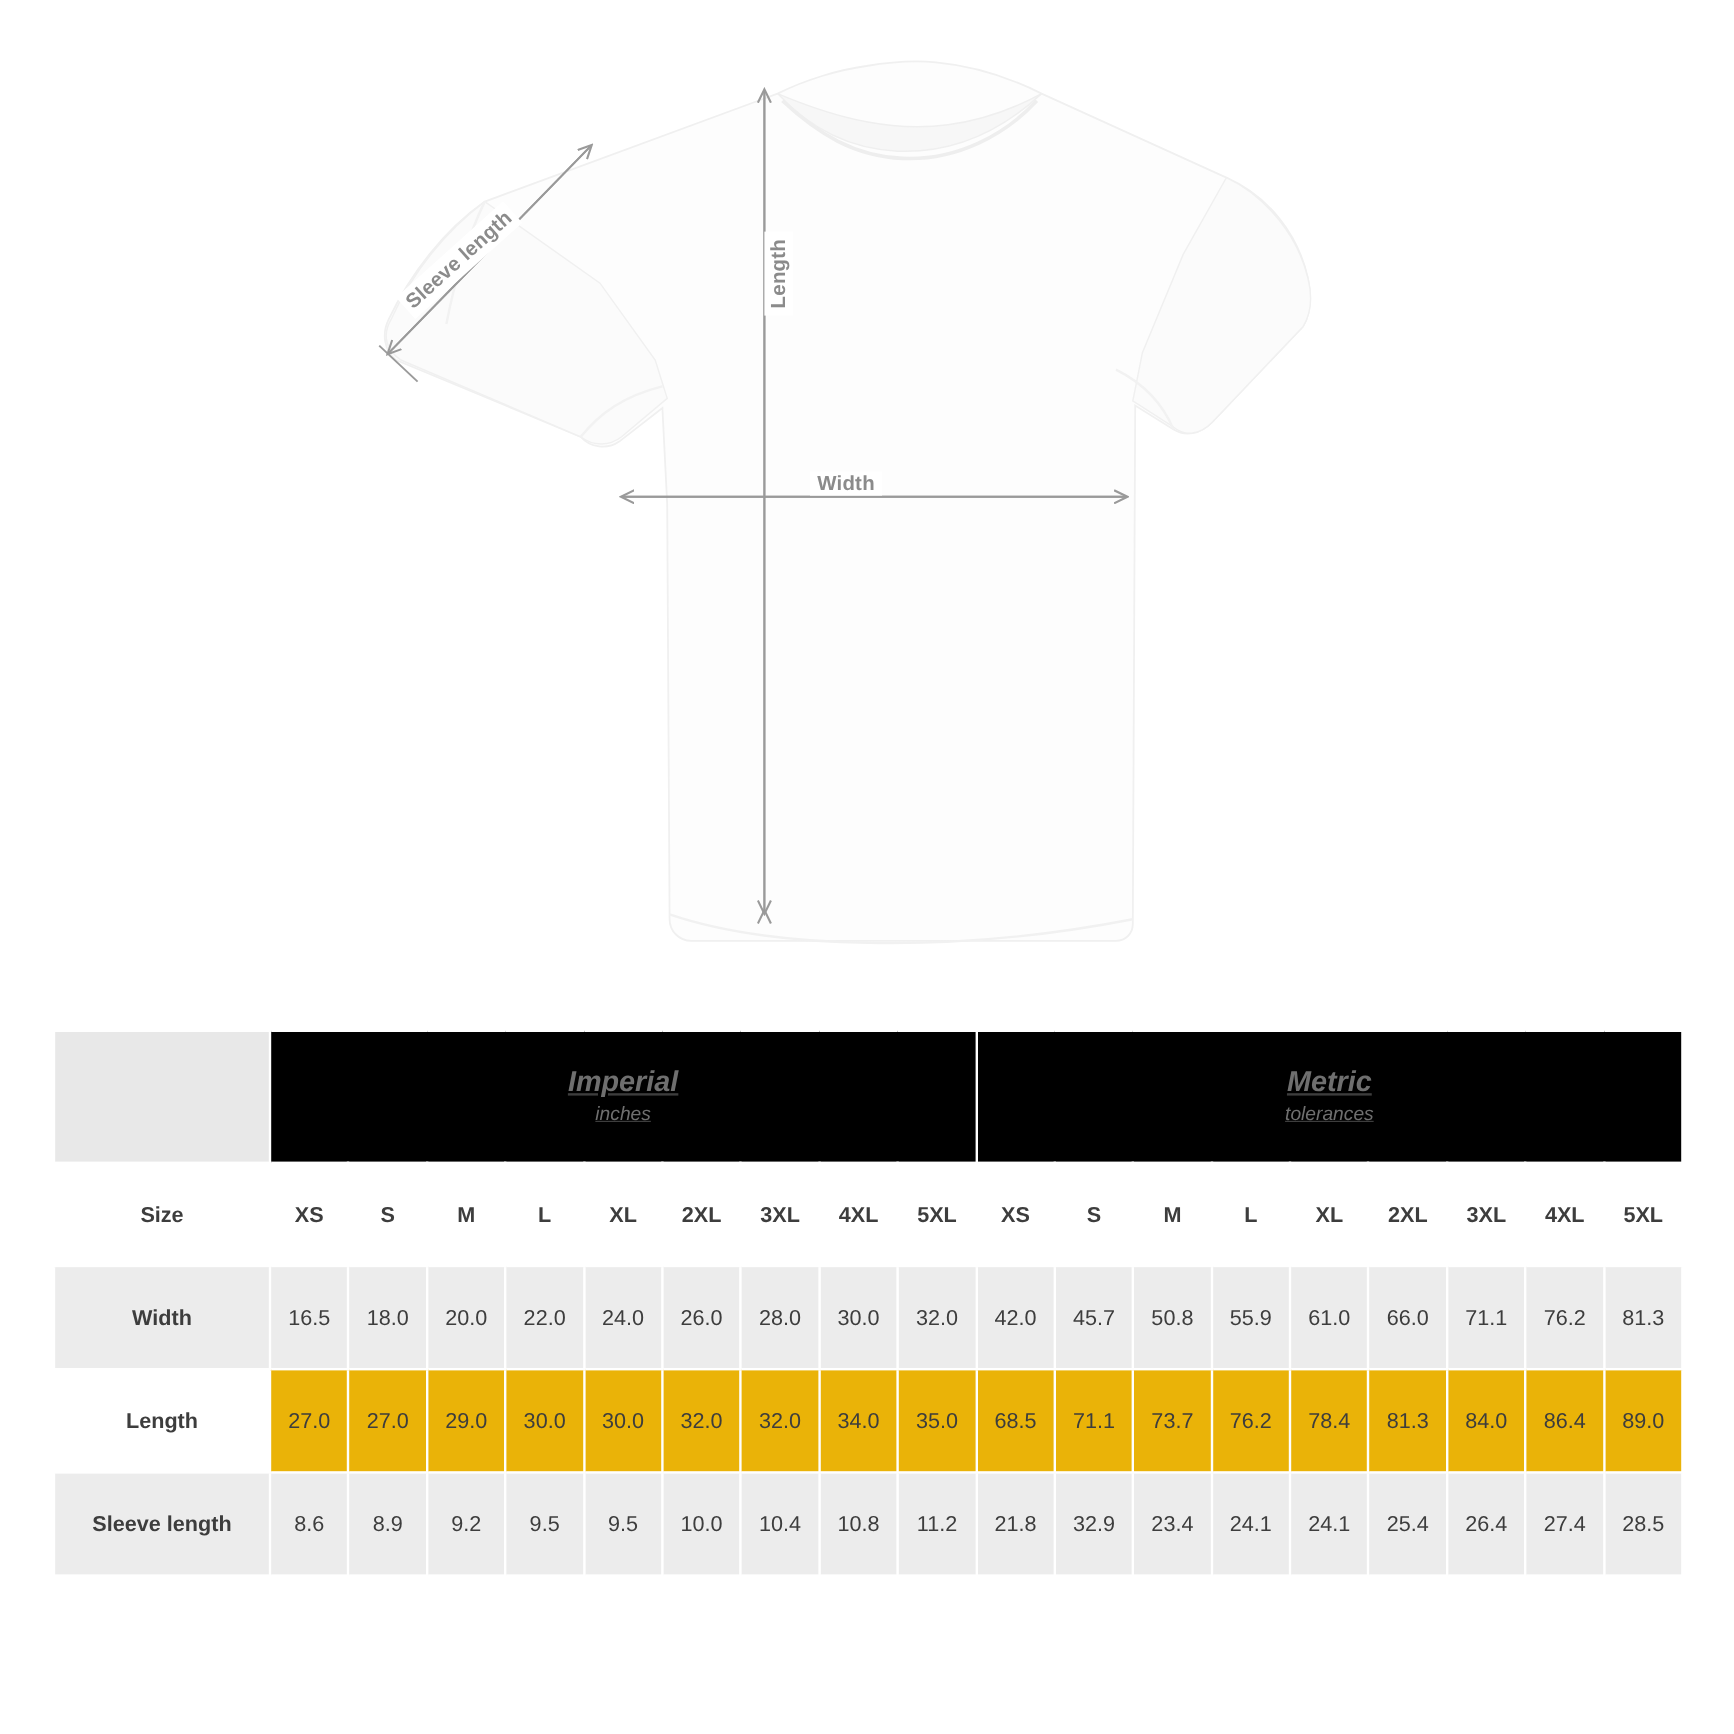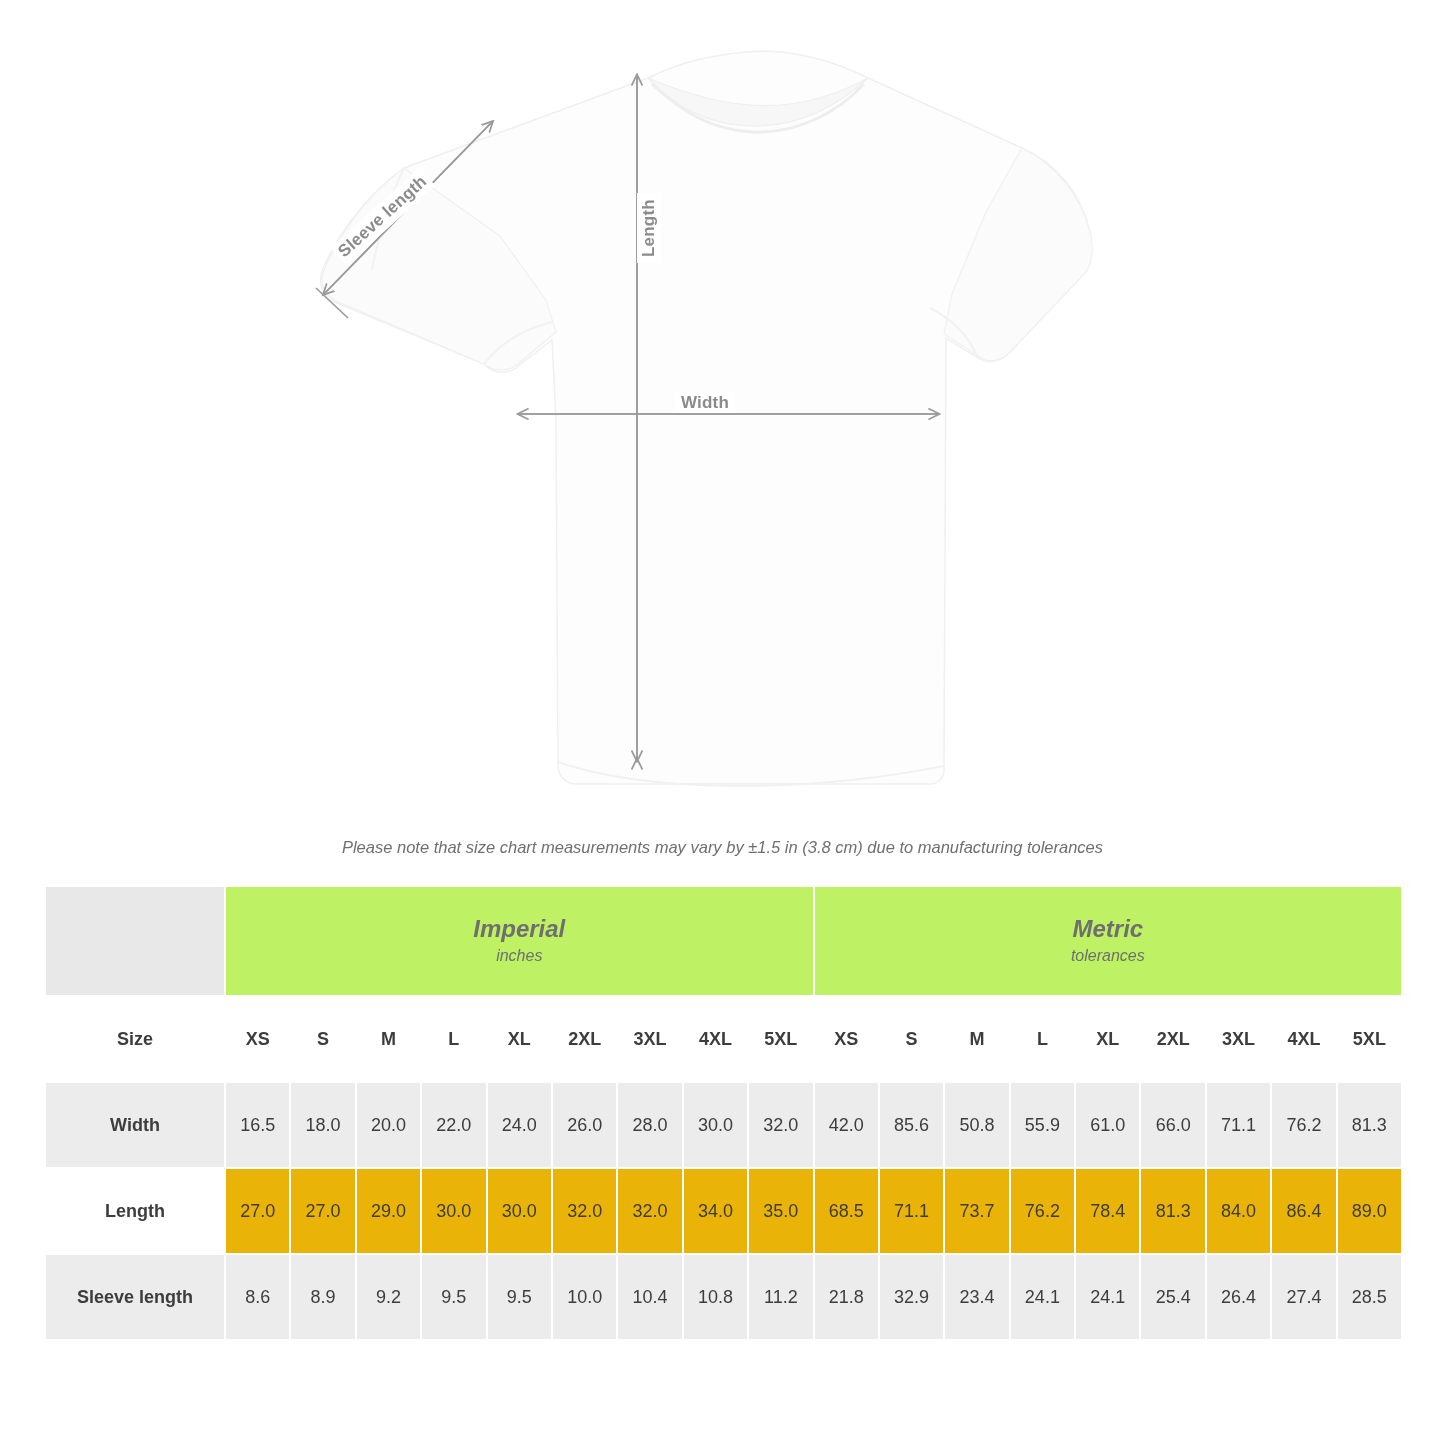--- a/index.html
+++ b/index.html
@@ -84,22 +84,23 @@
     width: 1357px;
     table-layout: fixed;
   }
   table.size-table td,
   table.size-table th {
     border: 2px solid #ffffff;
     text-align: center;
     vertical-align: middle;
   }
   .unit-head {
-    background: #bef264;
+    background: #000000;
     height: 106px;
+    text-decoration: underline;
   }
   .unit-head .unit-name {
     font-size: 24px;
     font-style: italic;
     font-weight: bold;
     color: #6f6f6f;
     line-height: 1.25;
   }
   .unit-head .unit-sub {
     font-size: 16px;
@@ -214,21 +215,20 @@
       <line x1="316" y1="288" x2="348" y2="318" stroke="#9a9a9a" stroke-width="1.6"></line>
     </g>
   </svg>
 
   <div class="dim-label width-label">Width</div>
   <div class="dim-label length-label">Length</div>
   <div class="dim-label sleeve-label">Sleeve length</div>
 </div>
 
 <div class="title-block">
-  <p class="chart-note">Please note that size chart measurements may vary by ±1.5 in (3.8 cm) due to manufacturing tolerances</p>
 </div>
 
 <div class="table-wrap">
   <table class="size-table">
     <colgroup>
       <col style="width:180px">
       <col span="18" style="width:65.4px">
     </colgroup>
     <tbody>
       <tr>
@@ -270,21 +270,21 @@
         <td>16.5</td>
         <td>18.0</td>
         <td>20.0</td>
         <td>22.0</td>
         <td>24.0</td>
         <td>26.0</td>
         <td>28.0</td>
         <td>30.0</td>
         <td>32.0</td>
         <td>42.0</td>
-        <td>85.6</td>
+        <td>45.7</td>
         <td>50.8</td>
         <td>55.9</td>
         <td>61.0</td>
         <td>66.0</td>
         <td>71.1</td>
         <td>76.2</td>
         <td>81.3</td>
       </tr>
 
       <tr class="data-row plain">

